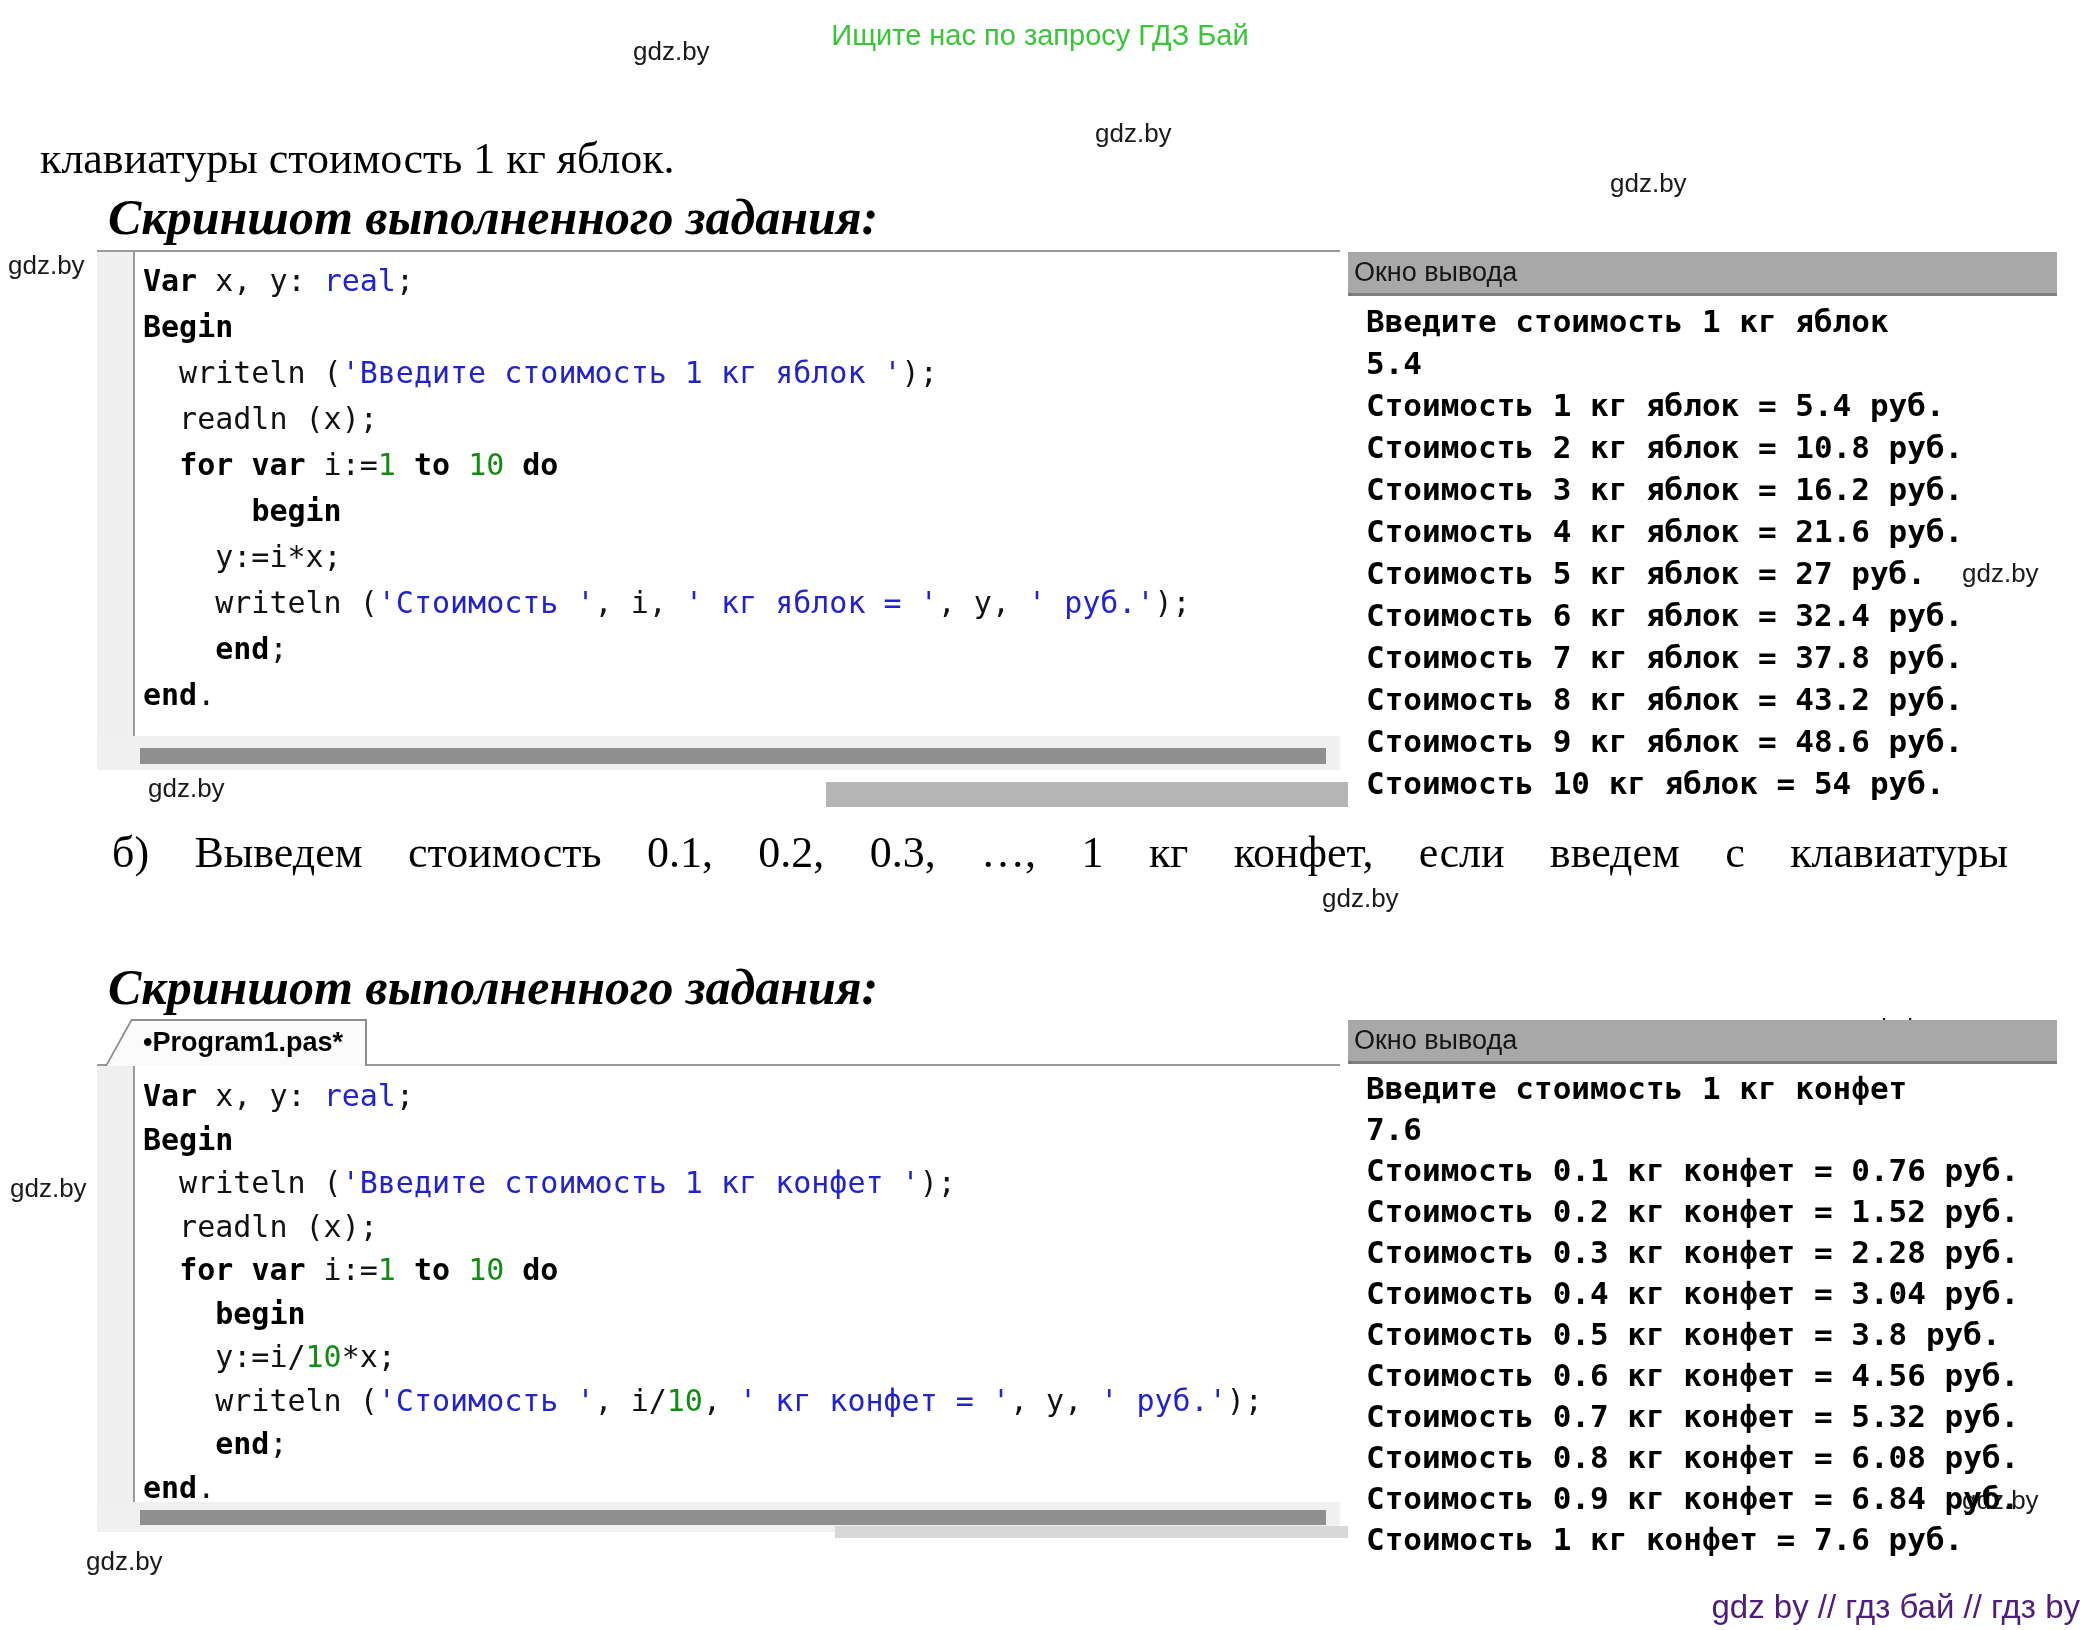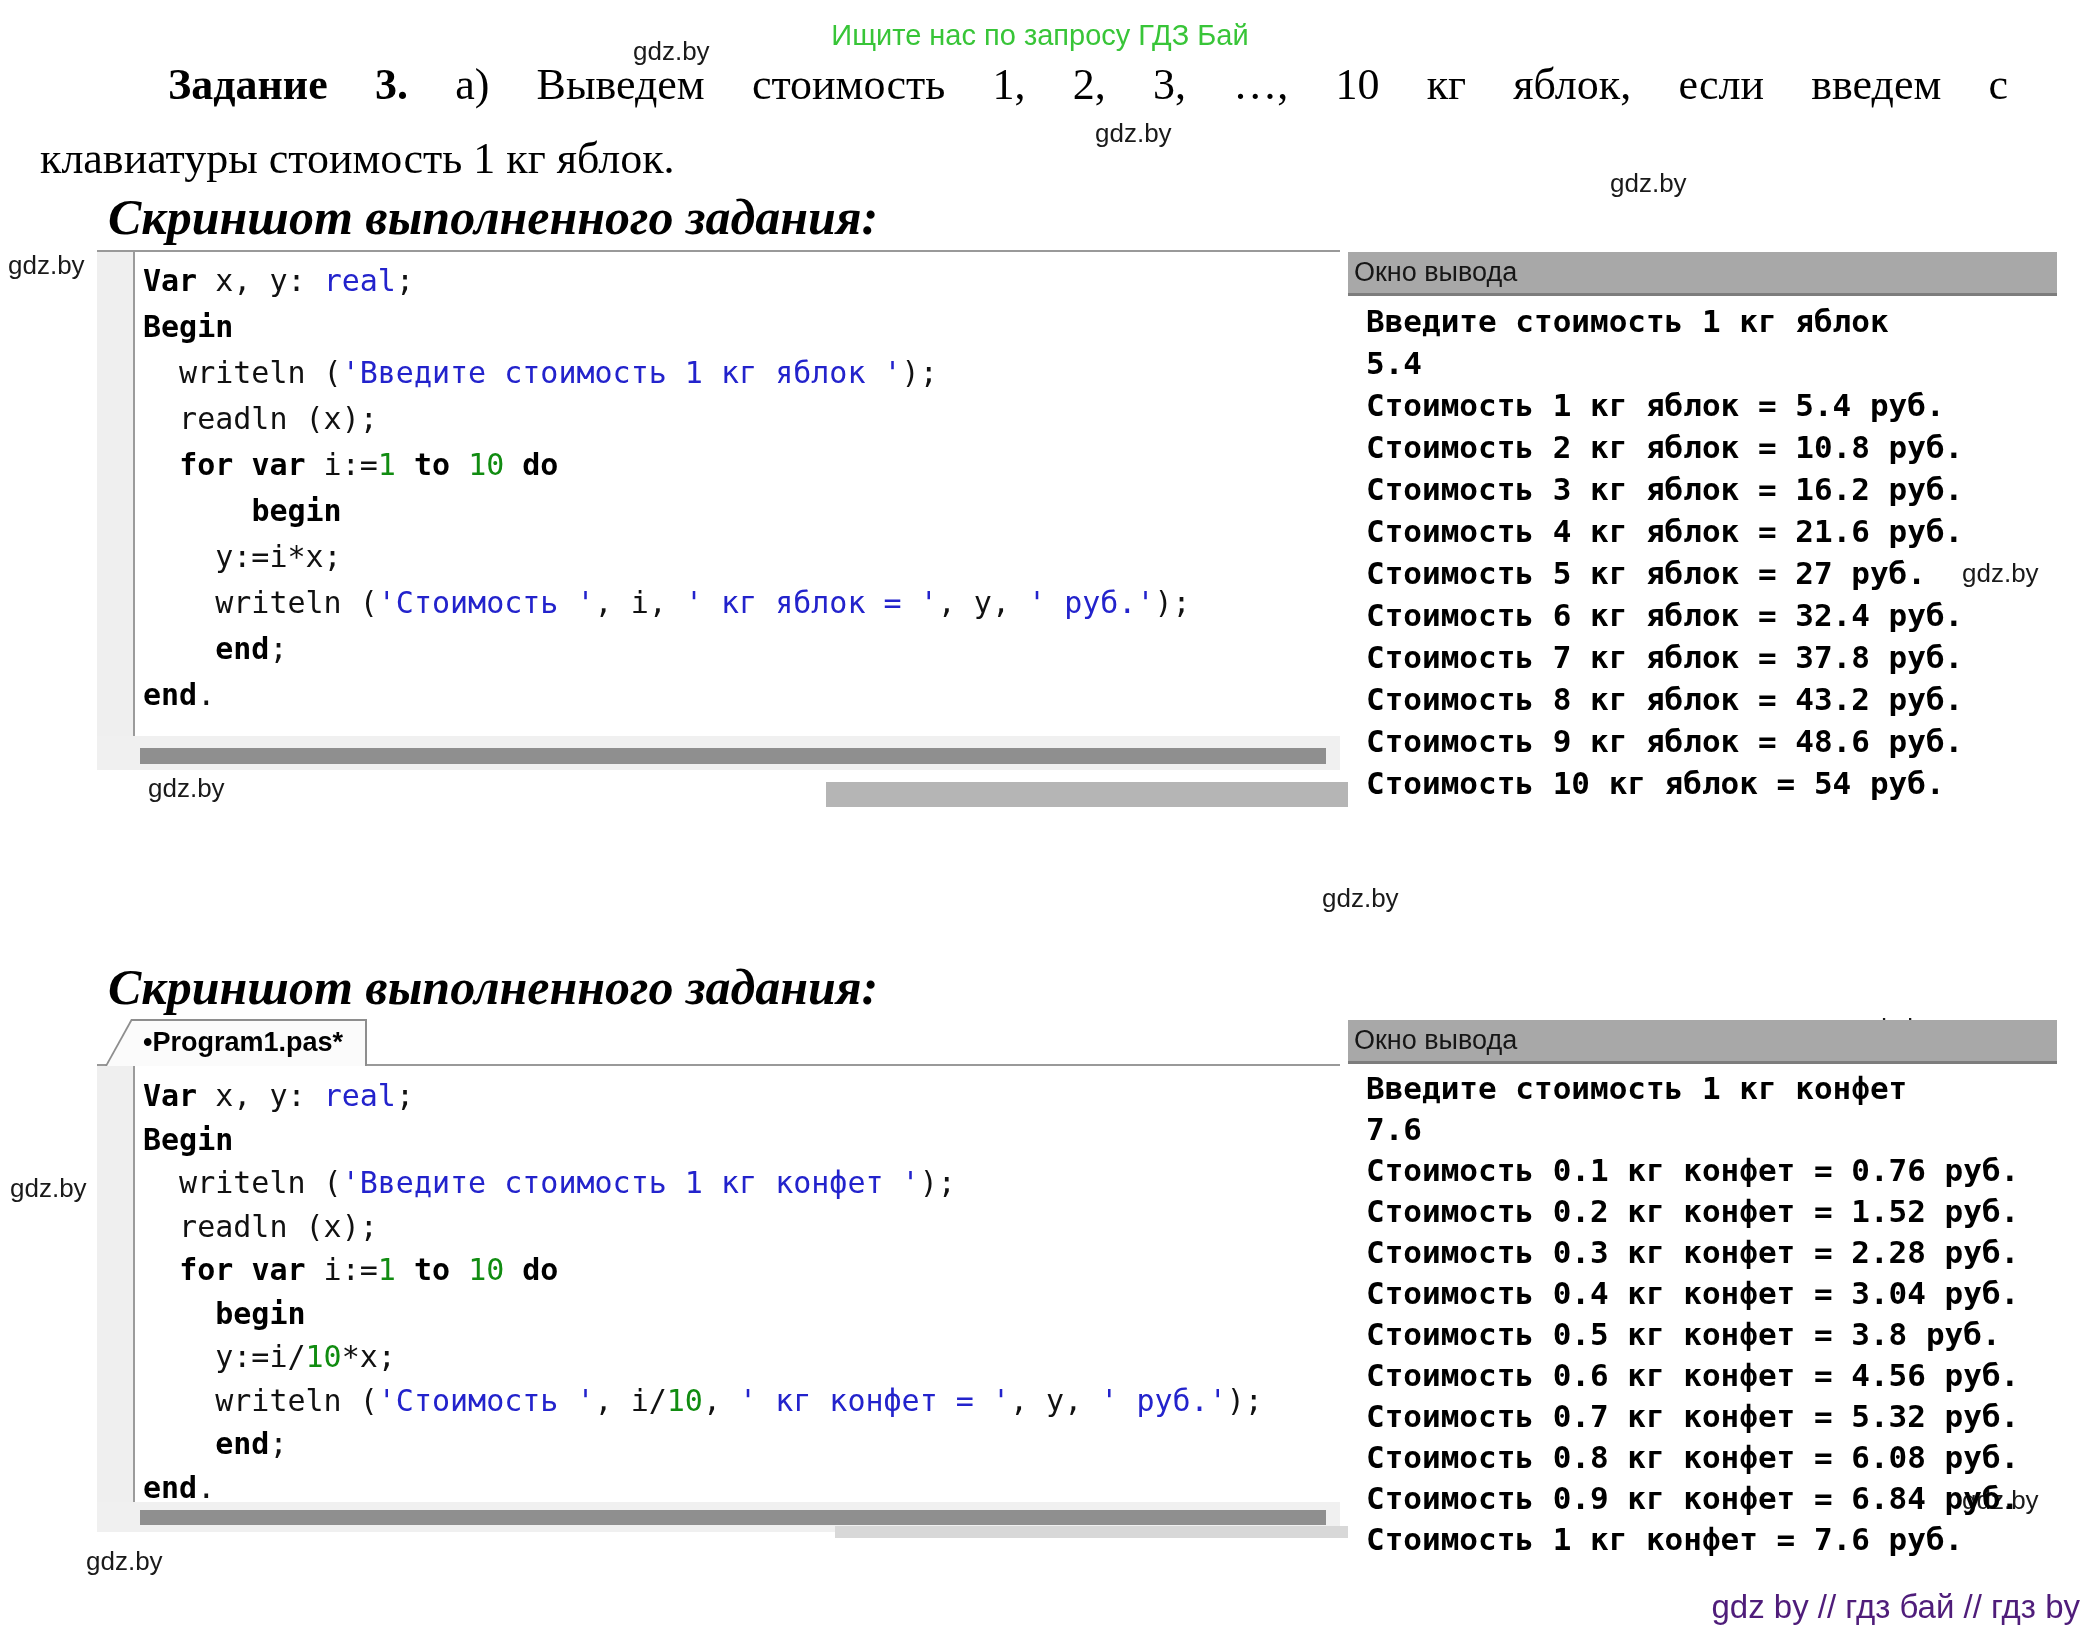--- a/index.html
+++ b/index.html
@@ -77,41 +77,39 @@
   <div class="wm" style="left:1322px;top:883px">gdz.by</div>
   <div class="wm" style="left:1858px;top:1013px">gdz.by</div>
   <div class="wm" style="left:835px;top:1090px">gdz.by</div>
   <div class="wm" style="left:10px;top:1173px">gdz.by</div>
   <div class="wm" style="left:325px;top:1278px">gdz.by</div>
   <div class="wm" style="left:772px;top:1393px">gdz.by</div>
   <div class="wm" style="left:333px;top:1444px">gdz.by</div>
   <div class="wm" style="left:86px;top:1546px">gdz.by</div>
   <div class="wm" style="left:1962px;top:1485px">gdz.by</div>
 
-  <div class="para-line" style="top:48px;text-indent:128px">
-    <span class="tbold">Задание 3.</span><span> а) Выведем стоимость 1, 2, 3, …, 10 кг яблок, если введем с</span>
-  </div>
   <div class="para-line plain" style="top:122px">клавиатуры стоимость 1 кг яблок.</div>
 
   <div class="heading" style="top:188px">Скриншот выполненного задания:</div>
 
   <div class="hline" style="left:97px;top:250px;width:1243px;height:2px"></div>
   <div class="gutter" style="left:97px;top:252px;height:484px"></div>
   <div class="codearea" style="left:137px;top:252px;width:1203px;height:484px"></div>
   <div id="code-a" class="code" style="left:143px;top:258px"><div class="code-line"><span class="tok-k">Var</span><span class="tok-p"> x, y: </span><span class="tok-y">real</span><span class="tok-p">;</span></div><div class="code-line"><span class="tok-k">Begin</span></div><div class="code-line"><span class="tok-p">  writeln (</span><span class="tok-s">'Введите стоимость 1 кг яблок '</span><span class="tok-p">);</span></div><div class="code-line"><span class="tok-p">  readln (x);</span></div><div class="code-line"><span class="tok-p">  </span><span class="tok-k">for</span><span class="tok-p"> </span><span class="tok-k">var</span><span class="tok-p"> i:=</span><span class="tok-n">1</span><span class="tok-p"> </span><span class="tok-k">to</span><span class="tok-p"> </span><span class="tok-n">10</span><span class="tok-p"> </span><span class="tok-k">do</span></div><div class="code-line"><span class="tok-p">      </span><span class="tok-k">begin</span></div><div class="code-line"><span class="tok-p">    y:=i*x;</span></div><div class="code-line"><span class="tok-p">    writeln (</span><span class="tok-s">'Стоимость '</span><span class="tok-p">, i, </span><span class="tok-s">' кг яблок = '</span><span class="tok-p">, y, </span><span class="tok-s">' руб.'</span><span class="tok-p">);</span></div><div class="code-line"><span class="tok-p">    </span><span class="tok-k">end</span><span class="tok-p">;</span></div><div class="code-line"><span class="tok-k">end</span><span class="tok-p">.</span></div></div>
 
   <div class="track" style="left:97px;top:736px;width:1243px;height:34px"></div>
   <div class="thumb" style="left:140px;top:748px;width:1186px;height:16px"></div>
   <div class="graybar" style="left:826px;top:782px;width:522px;height:25px"></div>
 
   <div class="outwin-header" style="left:1348px;top:252px;width:709px;height:44px">
     <span>Окно вывода</span>
   </div>
   <div id="out-a" class="outbody" style="left:1352px;top:300px"><div class="out-line">Введите стоимость 1 кг яблок</div><div class="out-line">5.4</div><div class="out-line">Стоимость 1 кг яблок = 5.4 руб.</div><div class="out-line">Стоимость 2 кг яблок = 10.8 руб.</div><div class="out-line">Стоимость 3 кг яблок = 16.2 руб.</div><div class="out-line">Стоимость 4 кг яблок = 21.6 руб.</div><div class="out-line">Стоимость 5 кг яблок = 27 руб.</div><div class="out-line">Стоимость 6 кг яблок = 32.4 руб.</div><div class="out-line">Стоимость 7 кг яблок = 37.8 руб.</div><div class="out-line">Стоимость 8 кг яблок = 43.2 руб.</div><div class="out-line">Стоимость 9 кг яблок = 48.6 руб.</div><div class="out-line">Стоимость 10 кг яблок = 54 руб.</div></div>
 
+  <div class="para-line" style="top:816px;text-indent:72px">б) Выведем стоимость 0.1, 0.2, 0.3, …, 1 кг конфет, если введем с клавиатуры</div>
 
   <div class="heading" style="top:958px">Скриншот выполненного задания:</div>
 
   <div class="hline" style="left:97px;top:1064px;width:1243px;height:2px"></div>
   <div class="tab-outer">
     <div class="tab-inner"></div>
     <div class="tab-label">•Program1.pas*</div>
   </div>
 
   <div class="gutter" style="left:97px;top:1066px;height:436px"></div>

